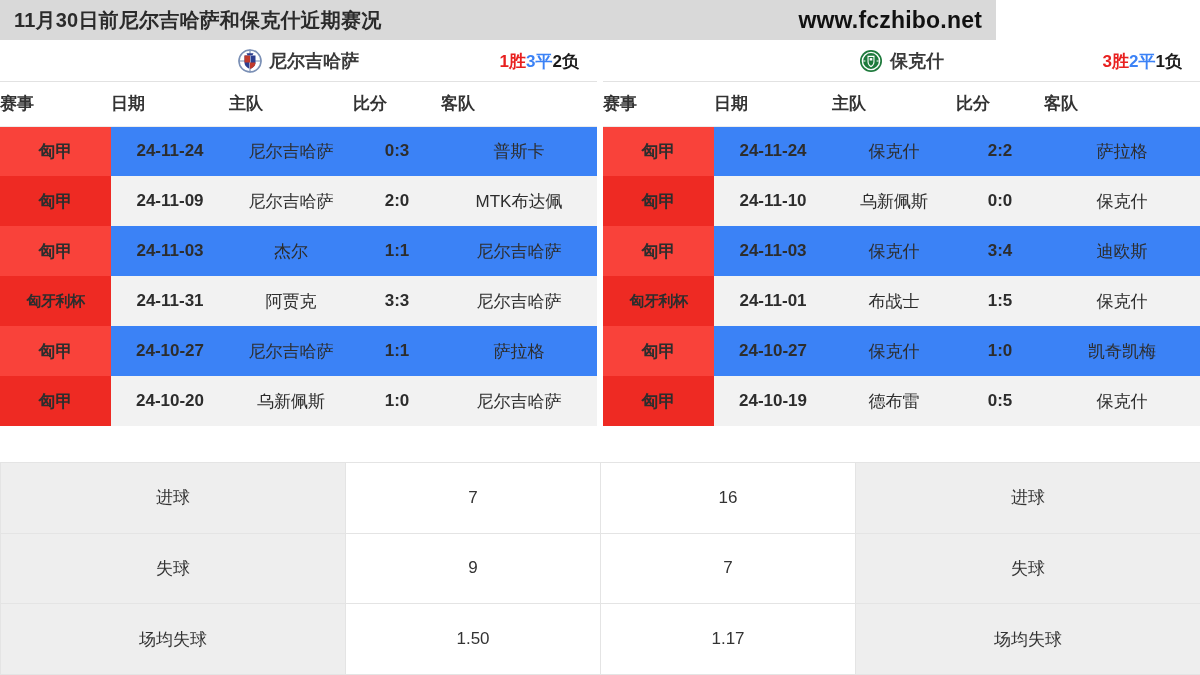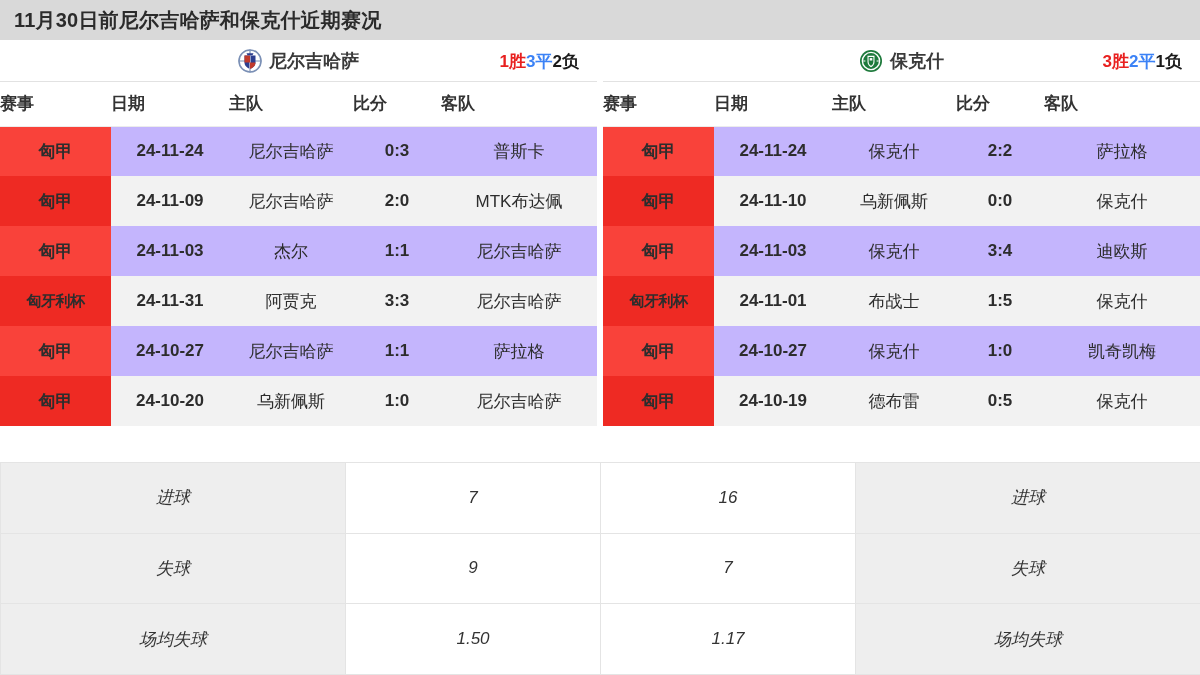--- a/index.html
+++ b/index.html
@@ -6,21 +6,21 @@
   html, body {
     width: 1200px; height: 675px;
     background: #ffffff;
     font-family: "Liberation Sans", "DejaVu Sans", sans-serif;
     overflow: hidden;
   }
   .page { position: relative; width: 1200px; height: 675px; background:#fff; }
 
   
   .topbar {
-    height: 40px; width: 1200px;
+    height: 40px; width: 996px;
     background: #d9d9d9;
     display: flex; align-items: center; justify-content: space-between;
     padding: 6px 14px;
   }
   .topbar-title {
     font-size: 20px; font-weight: 700; color: #2b2b2b;
     letter-spacing: .2px; white-space: nowrap;
   }
   .topbar-site {
     font-size: 23px; font-weight: 700; color: #111;
@@ -60,60 +60,61 @@
   table.matches { width: 100%; border-collapse: collapse; table-layout: fixed; }
   table.matches th {
     height: 44px; font-size: 17px; font-weight: 700; color: #333;
     background: #fff; text-align: left; vertical-align: middle;
     border-bottom: 1px solid #ececec;
   }
   table.matches td {
     height: 50px; font-size: 17px; color: #2d2d2d; text-align: center;
     vertical-align: middle; white-space: nowrap; overflow: hidden;
   }
-  tr.row-odd td { background: #c4b5fd; }
+  tr.row-odd td { background: #3b82f6; }
   tr.row-even td { background: #f2f2f2; }
   td.comp {
     color: #fff; font-weight: 700; font-size: 16px;
   }
   tr.row-odd td.comp { background: #f9423a; }
   tr.row-even td.comp { background: #ee2a23; }
   td.comp.cup { font-size: 15px; letter-spacing: -0.5px; margin-top: 20px; }
 
   .c-comp  { width: 111px; }
   .c-date  { width: 118px; }
   .c-home  { width: 124px; }
   .c-score { width: 88px; }
   .c-away  { width: 156px; }
 
   td.date { font-weight: 700; font-size: 16.5px; color:#2a2a2a; }
   td.score { font-weight: 700; font-size: 16.5px; color:#2a2a2a; }
 
   
-  .stats { width: 1200px; height: 213px; display: flex; background:#fff;font-style:italic; }
+  .stats { width: 1200px; height: 213px; display: flex; background:#fff; }
   table.stats-tbl { width: 100%; height: 100%; border-collapse: collapse; table-layout: fixed; }
   table.stats-tbl td {
     height: 53px; text-align: center; vertical-align: middle;
     font-size: 17px; color: #333;
     border: 1px solid #e4e4e4;
   }
   td.lbl { background: #eeeeee; font-weight: 400; color:#333; }
   td.val { background: #ffffff; font-weight: 400; color:#333; }
   .sc-lbl-l { width: 345px; }
   .sc-val-l { width: 255px; }
   .sc-val-r { width: 255px; }
   .sc-lbl-r { width: 345px; }
 </style>
 </head>
 <body>
 
 <div class="page">
 
   <div class="topbar">
     <div class="topbar-title">11月30日前尼尔吉哈萨和保克什近期赛况</div>
+    <div class="topbar-site">www.fczhibo.net</div>
   </div>
 
   <div class="panels">
 
     <div class="panel left">
       <div class="team-head">
         <div class="team-ident">
           <span class="logo">
             <svg viewBox="0 0 24 24" aria-hidden="true">
               <circle cx="12" cy="12" r="11" fill="none" stroke="#7a8fb5" stroke-width="1.6"></circle>

